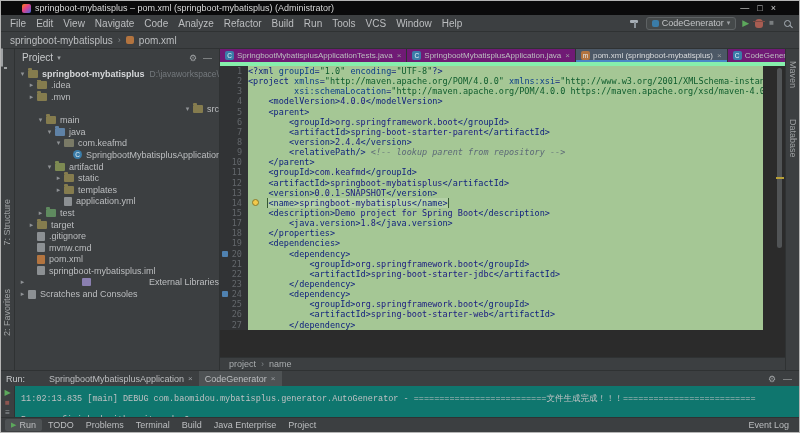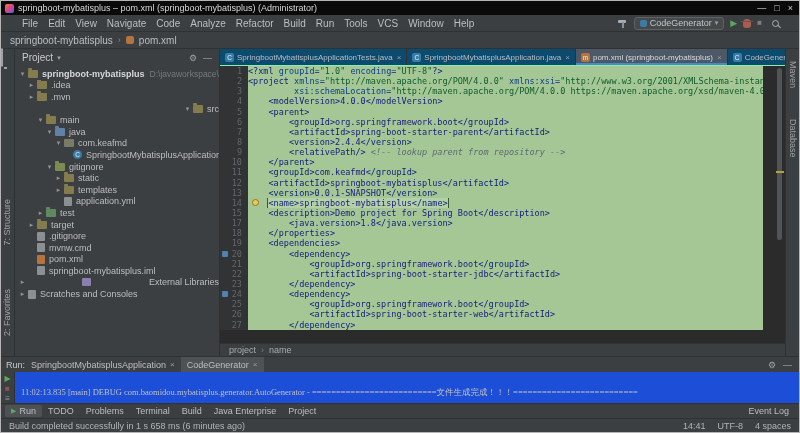--- a/index.html
+++ b/index.html
@@ -1,26 +1,26 @@
 <!DOCTYPE html>
 <html><head>
 <meta charset="utf-8">
 <style>
   *{box-sizing:border-box;margin:0;padding:0}
   html,body{width:800px;height:433px;background:#ffffff;font-family:"Liberation Sans",sans-serif;overflow:hidden}
   .window{position:absolute;left:0;top:0;width:800px;height:433px;border:1px solid #b5b5b5;background:#3c3f41;display:flex;flex-direction:column}
 
   
-  .titlebar{height:14px;flex:none;background:#0a0a0b;color:#d8d8d8;font-size:9px;display:flex;align-items:center;gap:4px;padding:0 4px}
+  .titlebar{height:14px;flex:none;background:#0a0a0b;color:#d8d8d8;font-size:9px;display:flex;align-items:center;gap:4px;padding:0 21px}
   .app-icon{width:9px;height:9px;border-radius:2px;background:linear-gradient(135deg,#fb7e14,#e1418b 45%,#3f6ce0);flex:none}
   .win-controls{margin-left:auto;display:flex;gap:8px;color:#cfcfcf;font-size:9px;padding-right:2px}
   .win-controls span{cursor:default}
 
   
-  .menubar{height:17px;flex:none;display:flex;align-items:center;font-size:10px;color:#bcbec0;padding:0 16px;border-bottom:1px solid #2f3233}
+  .menubar{height:17px;flex:none;display:flex;align-items:center;font-size:10px;color:#bcbec0;padding:0 4px;border-bottom:1px solid #2f3233}
   .menu-items{display:flex;align-items:center}
   .menu-item{padding:1px 5px;border-radius:2px;white-space:nowrap}
   .mb-right{margin-left:auto;display:flex;align-items:center;gap:6px;padding-right:4px}
   .hammer{position:relative;width:11px;height:11px}
   .hammer::before{content:"";position:absolute;left:1px;top:2px;width:8px;height:3px;background:#a7afb6;border-radius:1px}
   .hammer::after{content:"";position:absolute;left:5px;top:4px;width:2px;height:6px;background:#8a9299}
   .chip{display:flex;align-items:center;gap:3px;background:#45494a;border:1px solid #5e6264;border-radius:3px;padding:0 5px;height:13px;font-size:9px;color:#c3c5c7}
   .chip-icon{width:7px;height:7px;border-radius:2px;background:#3a7ca8;flex:none}
   .chev{font-size:7px;color:#9da1a4}
   .ic-play{color:#5ca85c;font-size:9px;line-height:9px}
@@ -63,21 +63,21 @@
   .i-folder-test{background:#5f8a5f}
   .i-pkg{background:#7a7a66;border-radius:1px}
   .i-class{background:#3a7ca8;border-radius:50%;width:9px;height:9px;color:#e8f2f8;font-size:6.5px;display:inline-flex;align-items:center;justify-content:center}
   .i-file{background:#8c9093;width:8px;height:9px;border-radius:1px}
   .i-maven{background:#b3743f;width:8px;height:9px;border-radius:1px}
   .i-lib{background:#8a7fb0;width:9px;height:8px;border-radius:1px}
   .i-scratch{background:#8c9093;width:8px;height:9px;border-radius:1px}
 
   
   .editor{flex:1;display:flex;flex-direction:column;min-width:0;min-height:0}
-  .tabs{height:17px;flex:none;display:flex;background:#0c4a6e;border-bottom:1px solid #86efac;font-size:8px;color:#bcbec0;overflow:hidden}
+  .tabs{height:17px;flex:none;display:flex;background:#701a75;border-bottom:4px solid #86efac;font-size:8px;color:#bcbec0;overflow:hidden}
   .tab{display:flex;align-items:center;padding:0 5px;gap:3px;border-right:1px solid #2f3233;white-space:nowrap}
   .tab.active{background:#4c5866;box-shadow:inset 0 -2px 0 #4a88c7;color:#d8dadc}
   .fi{width:9px;height:9px;border-radius:2px;display:inline-flex;align-items:center;justify-content:center;font-size:6.5px;color:#e9f3f9;flex:none}
   .fi-class{background:#3a7ca8}
   .fi-maven{background:#b3743f}
   .tab-close{color:#9a9ea1;font-size:8px;margin-left:1px}
 
   .code-wrap{flex:1;min-height:0;position:relative;background:#2b2b2b;overflow:hidden}
   .crow{display:flex;height:10.15px;line-height:10.15px;font-family:"DejaVu Sans Mono",monospace;font-size:8.5px;white-space:pre}
   .lnum{width:28px;flex:none;background:#313335;color:#63676b;text-align:right;padding-right:6px;position:relative}
@@ -92,31 +92,31 @@
   .selbox{display:inline-block;outline:1px solid rgba(25,60,25,.8);background:rgba(255,255,255,.16)}
   .bulb{position:absolute;left:4px;top:1.5px;width:7px;height:7px;border-radius:50%;background:#f2c94c;border:1px solid #8a7a2a}
   .scroll-thumb{position:absolute;right:3px;top:2px;width:5px;height:62%;background:#515456;border-radius:3px}
   .stripe-mark{position:absolute;right:1px;top:38%;width:8px;height:2px;background:#b8a038}
 
   .crumbsbar{height:13px;flex:none;display:flex;align-items:center;font-size:9px;color:#a9acae;padding:0 9px;gap:5px;border-top:1px solid #2f3233;background:#3c3f41}
 
   
   .runpanel{height:47px;flex:none;border-top:1px solid #2f3233;display:flex;flex-direction:column;background:#3c3f41}
   .run-header{height:15px;flex:none;display:flex;align-items:center;font-size:9px;color:#bcbec0;padding-left:5px}
-  .run-title{margin-right:0;color:#c8cacc}
+  .run-title{margin-right:18px;color:#c8cacc}
   .run-tabs{display:flex;height:100%}
   .run-tab{display:flex;align-items:center;gap:3px;padding:0 6px;height:100%;white-space:nowrap}
   .run-tab.active{background:#4e5254}
   .run-header-right{margin-left:auto;display:flex;gap:7px;padding-right:7px;color:#9fa2a4;font-size:9px}
   .run-body{flex:1;display:flex;min-height:0}
   .run-tools{width:14px;flex:none;display:flex;flex-direction:column;align-items:center;gap:1px;padding-top:2px;border-right:1px solid #2f3233;font-size:8px}
   .rt-rerun{color:#5ca85c}
   .rt-stop{color:#8c5550}
   .rt-menu{color:#9aa0a3}
-  .console{flex:1;background:#1d4ed8;font-family:Liberation Serif, serif;font-size:8.5px;line-height:10.5px;color:#bfc1c3;padding:15px 6px;white-space:pre;overflow:hidden}
+  .console{flex:1;background:#0f766e;font-family:Liberation Mono, monospace;font-size:8.5px;line-height:10.5px;color:#bfc1c3;padding:8px 6px;white-space:pre;overflow:hidden}
 
   
   .twbar{height:15px;flex:none;display:flex;align-items:center;font-size:9px;color:#bcbec0;border-top:1px solid #2f3233;padding:0 4px;gap:1px}
   .tw-item{display:flex;align-items:center;gap:3px;padding:1px 6px;border-radius:2px;white-space:nowrap}
   .tw-item.active{background:#4e5254}
   .tw-run-icon{color:#5ca85c;font-size:7px}
   .tw-right{margin-left:auto;display:flex}
   .statusbar{height:14px;flex:none;display:flex;align-items:center;font-size:9px;color:#b2b4b6;border-top:1px solid #2f3233;padding:0 8px;gap:8px;overflow:hidden}
   .sb-right{margin-left:auto;display:flex;gap:12px;align-items:center;white-space:nowrap}
 </style>
@@ -225,21 +225,21 @@
             <span class="tlabel">com.keafmd</span>
           </div>
           <div class="tree-row" style="padding-left: 48px;">
             <span class="arrow"></span>
             <span class="ticon i-class">C</span>
             <span class="tlabel">SpringbootMybatisplusApplication</span>
           </div>
           <div class="tree-row" style="padding-left: 30px;">
             <span class="arrow">▾</span>
             <span class="ticon i-folder-res"></span>
-            <span class="tlabel">gitignore</span>
+            <span class="tlabel">artifactId</span>
           </div>
           <div class="tree-row" style="padding-left: 39px;">
             <span class="arrow">▸</span>
             <span class="ticon i-folder"></span>
             <span class="tlabel">static</span>
           </div>
           <div class="tree-row" style="padding-left: 39px;">
             <span class="arrow">▸</span>
             <span class="ticon i-folder"></span>
             <span class="tlabel">templates</span>
@@ -411,22 +411,14 @@
         </div>
         <div class="tw-item">
           <span>Project</span>
         </div>
       </div>
     <div class="tw-right" id="tw-right">
         <div class="tw-item">Event Log</div>
       </div>
   </div>
 
-  <div class="statusbar">
-    <span>Build completed successfully in 1 s 658 ms (6 minutes ago)</span>
-    <span class="sb-right" id="sb-items">
-        <span>14:41</span>
-        <span>UTF-8</span>
-        <span>4 spaces</span>
-      </span>
-  </div>
 
 </div>
 
 </body></html>

